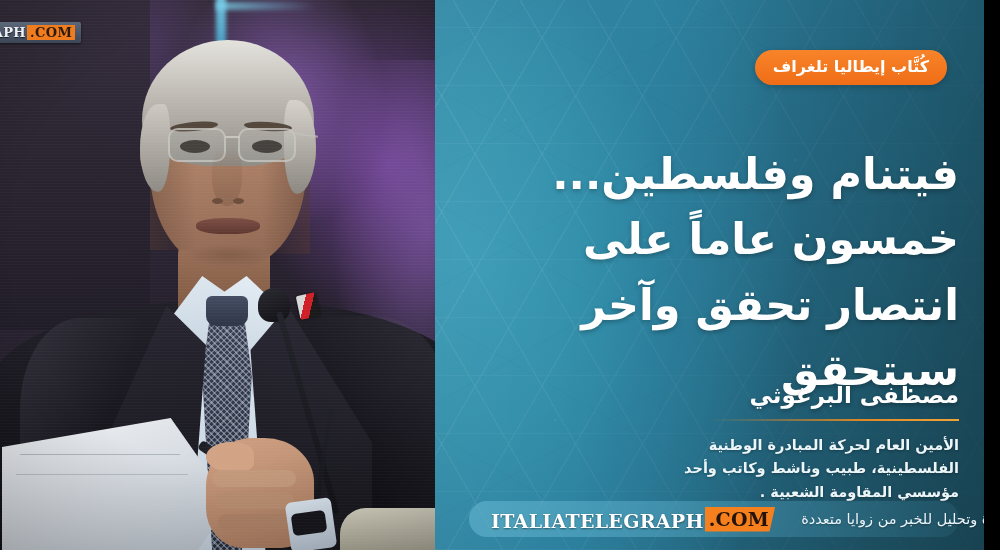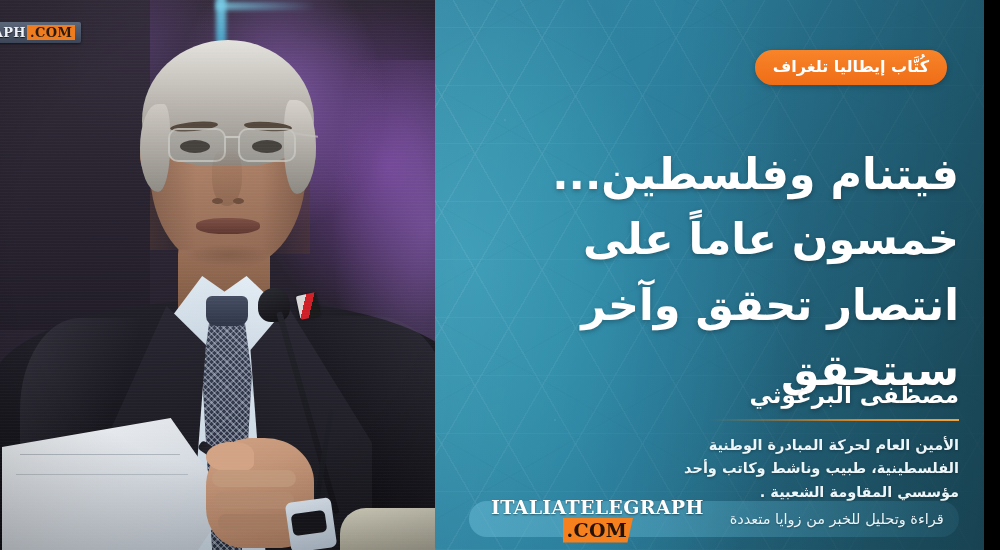--- a/index.html
+++ b/index.html
@@ -363,21 +363,21 @@
     padding:0 14px 0 22px;
     gap:26px;
     direction:rtl;
   }
   .bottombar-tag {
     color:#eaf5fa; font-size:14.5px; font-weight:normal;
     direction:rtl; white-space:nowrap;
     text-shadow:0 1px 2px rgba(0,0,0,.28);
   }
   .site-logo {
-    display:flex; align-items:center; direction:ltr;flex-direction:column;
+    display:flex; align-items:flex-end; direction:ltr;
   }
   .site-logo .logo-main {
     font-family:"DejaVu Serif","Liberation Serif",serif;
     font-weight:bold; font-size:19px; letter-spacing:.3px;
     color:#ffffff;
     text-shadow:0 1px 2px rgba(0,0,0,.45);
   }
   .site-logo .logo-com {
     font-family:"DejaVu Serif","Liberation Serif",serif;
     font-weight:bold; font-size:19px; letter-spacing:.3px;

